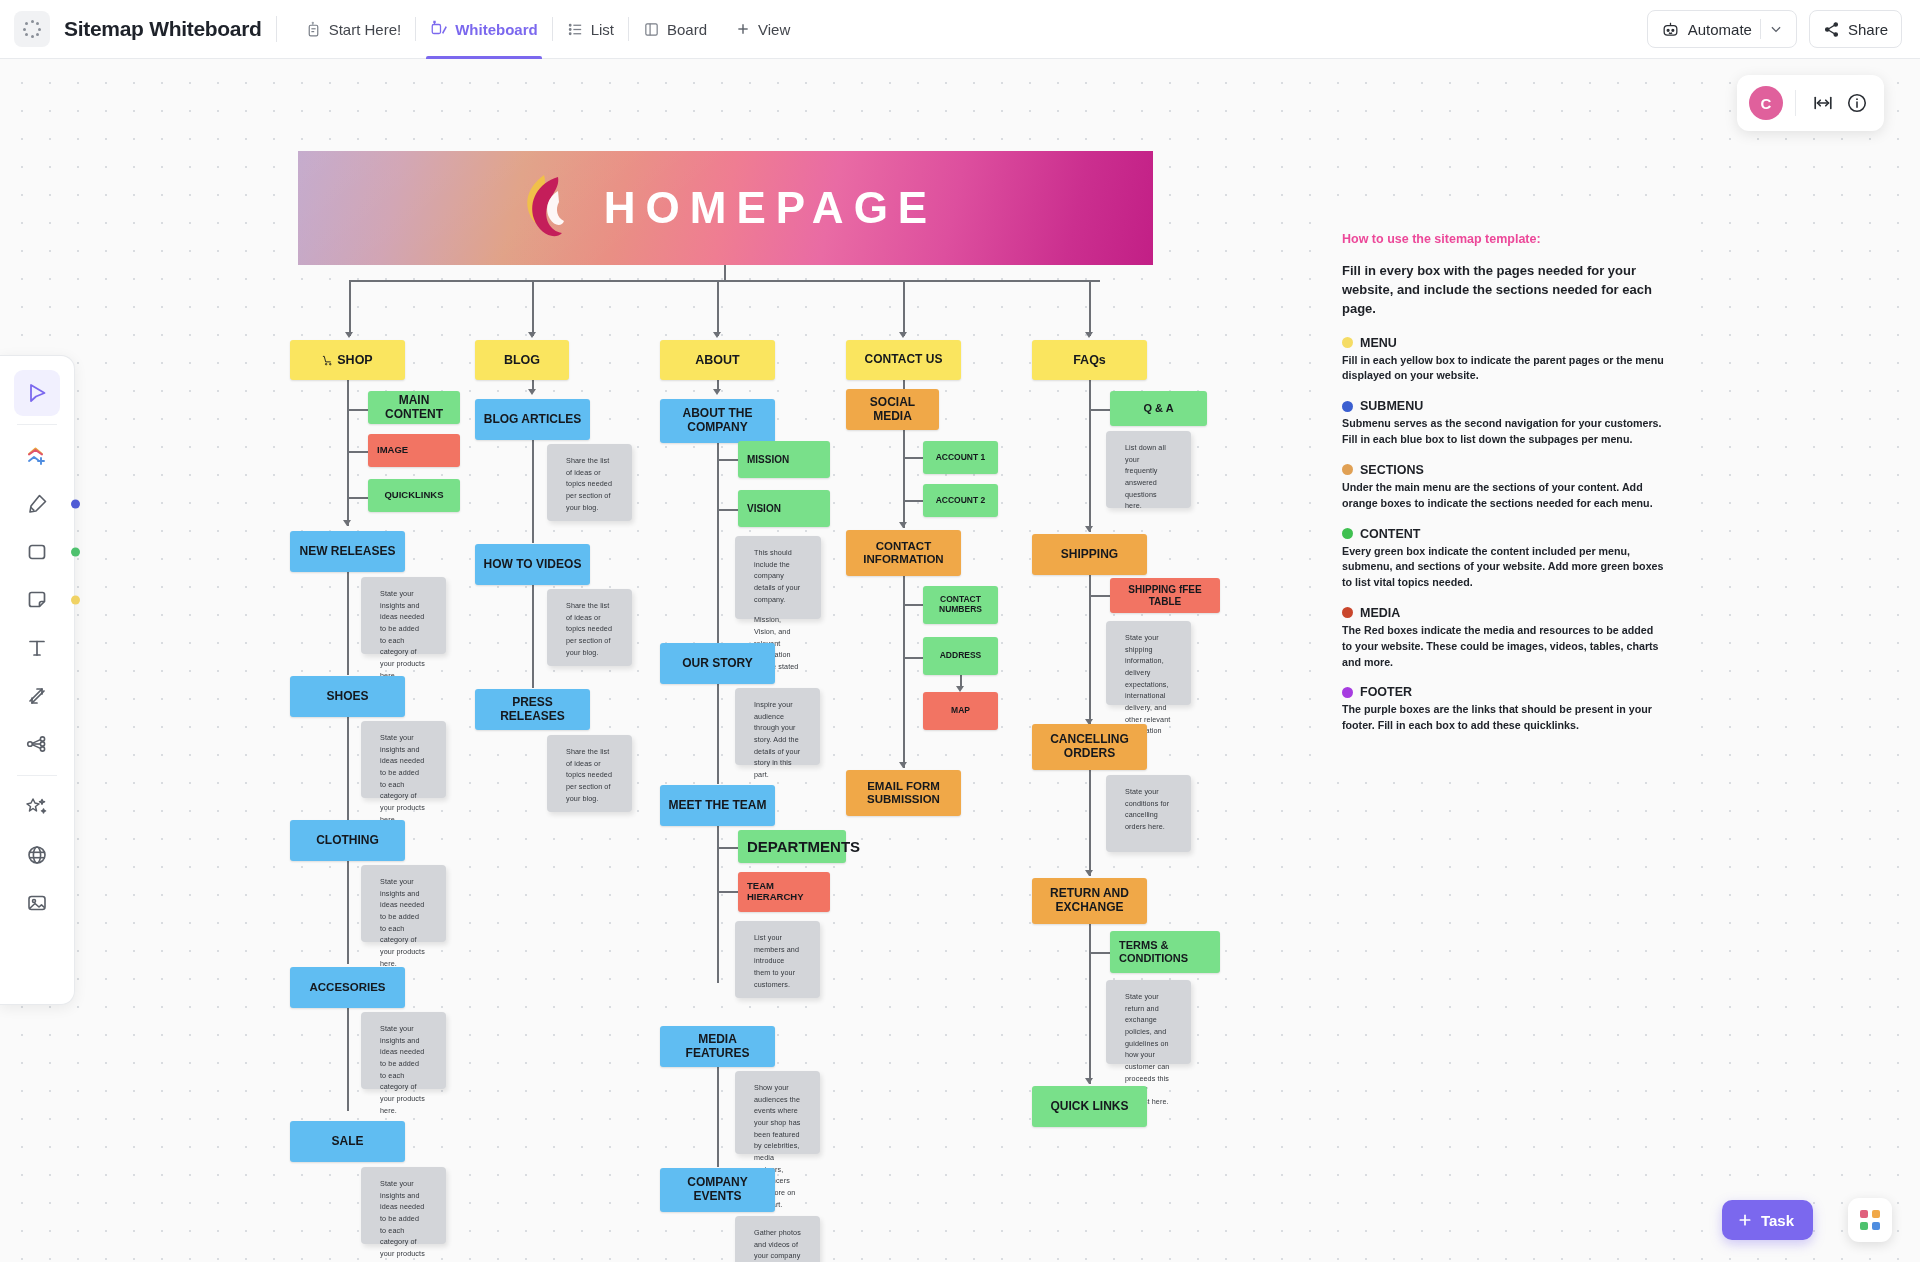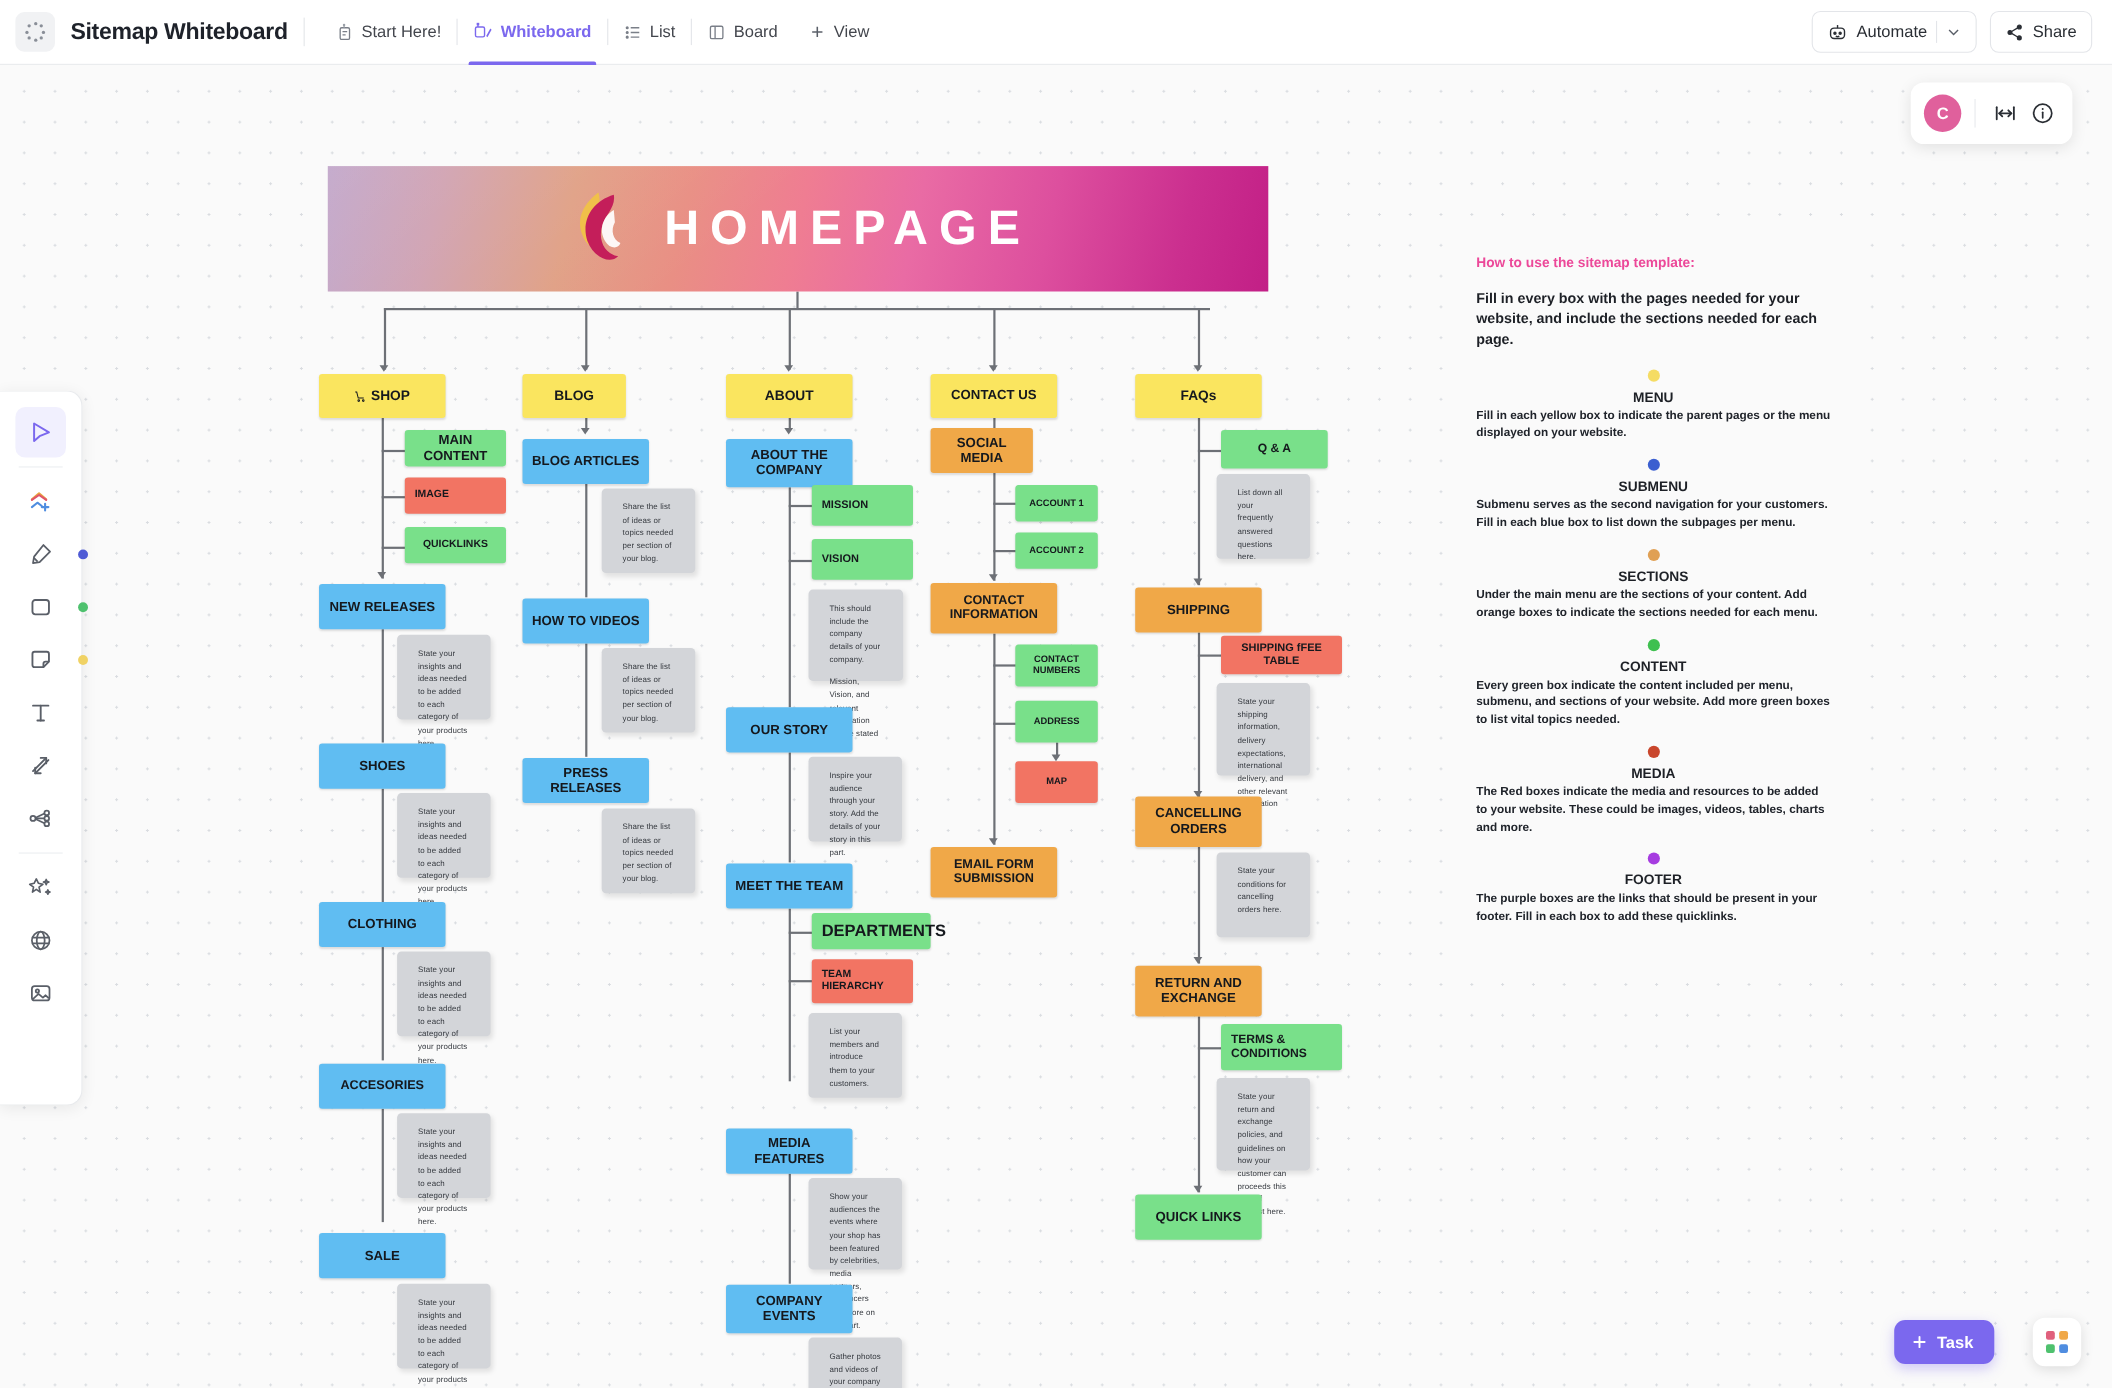--- a/index.html
+++ b/index.html
@@ -159,21 +159,21 @@
   
   #legend {
     position: absolute; left: 1318px; top: 151px; width: 370px; min-height: 460px;
     background: #fafafa;
     padding: 22px 24px 26px 24px;
     z-index: 12;
   }
   #legend-title { color: #ec4899; font-weight: bold; font-size: 12.5px; margin-bottom: 16px; }
   #legend-intro { font-size: 13px; line-height: 1.45; font-weight: bold; color: #1d2026; margin-bottom: 17px; }
   .lg-item { margin-bottom: 15px; }
-  .lg-head { display: flex; align-items: center; gap: 7px; margin-bottom: 3px; flex-direction: column; }
+  .lg-head { display: flex; align-items: center; gap: 7px; margin-bottom: 3px; }
   .lg-dot { width: 11px; height: 11px; border-radius: 50%; display:block; }
   .lg-name { font-size: 12.5px; font-weight: bold; color: #1d2026; }
   .lg-desc { font-size: 10.7px; line-height: 1.48; color: #20242b; font-weight: 600; }
 
   
   #collab-bar {
     position: absolute; right: 36px; top: 16px; height: 56px;
     background: #fff; border-radius: 12px;
     box-shadow: 0 3px 14px rgba(0,0,0,.10);
     display: flex; align-items: center; gap: 4px; padding: 0 12px;

